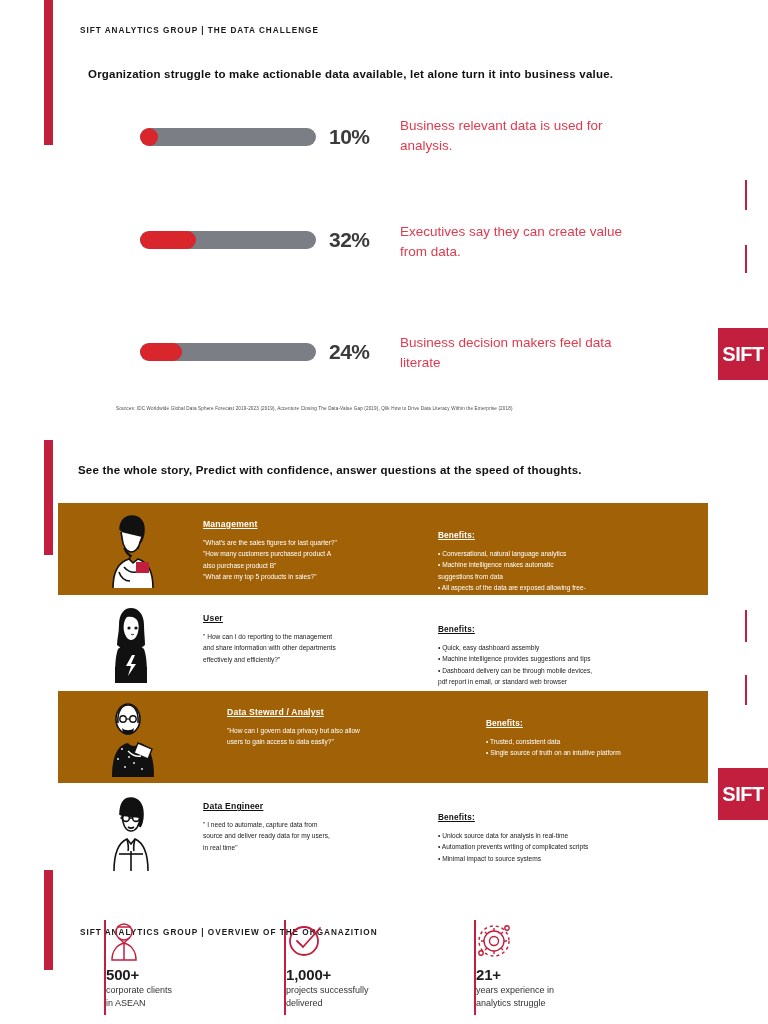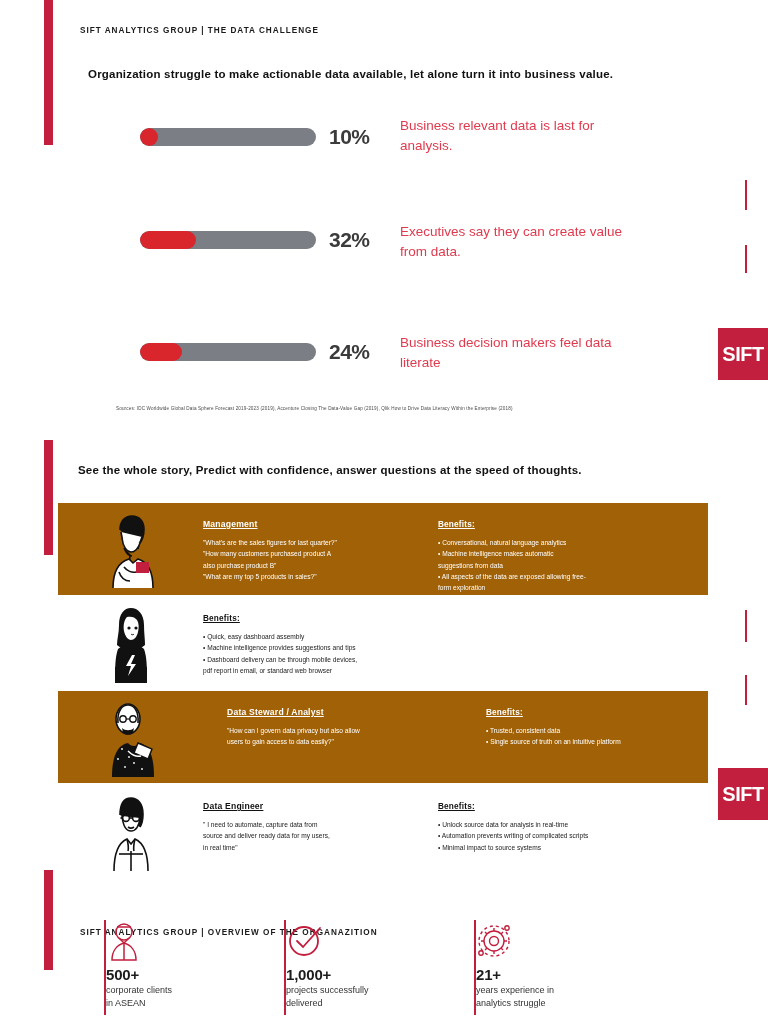--- a/index.html
+++ b/index.html
@@ -87,21 +87,21 @@
   }
   .persona.red { background: #a16207; }
   .persona.white { background: #ffffff; }
   .p1 { top: 503px; height: 92px; }
   .p2 { top: 597px; height: 92px; }
   .p3 { top: 691px; height: 92px; gap: 24px; }
   .p4 { top: 785px; height: 92px; }
 
   .p-avatar { width: 145px; display:flex; align-items:center; justify-content:center; }
   .p-mid { width: 235px; padding-top: 16px; }
-  .p-right { flex: 1; padding-top: 17px; padding-right: 8px; }
+  .p-right { flex: 1; padding-top: 28px; padding-right: 8px; }
 
   .p-title {
     font-size: 8.6px; font-weight: 700; text-decoration: underline;
     margin-bottom: 8px; letter-spacing: .2px;
   }
   .persona.red .p-title { color: #ffffff; }
   .persona.white .p-title { color: #111111; }
 
   .p-line { font-size: 6.6px; line-height: 1.72; }
   .persona.red .p-line { color: #ffffff; }
@@ -146,21 +146,21 @@
 
   <div class="kicker kicker-1">SIFT ANALYTICS GROUP | THE DATA CHALLENGE</div>
   <div class="headline">Organization struggle to make actionable data available, let alone turn it into business value.</div>
 
   <div class="stat-row stat-row-1">
     <div class="track">
       <div class="fill" id="fill0" style="width: 10%;"></div>
     </div>
     <div class="pct">10%</div>
   </div>
-  <div class="stat-caption cap-1">Business relevant data is last for analysis.</div>
+  <div class="stat-caption cap-1">Business relevant data is used for analysis.</div>
 
   <div class="stat-row stat-row-2">
     <div class="track">
       <div class="fill" id="fill1" style="width: 32%;"></div>
     </div>
     <div class="pct">32%</div>
   </div>
   <div class="stat-caption cap-2">Executives say they can create value from data.</div>
 
   <div class="stat-row stat-row-3">
@@ -216,20 +216,26 @@
           <path d="M25 14c4-1 8 0 10 3 2 3 2 8 1 12-1 5-4 8-7 8s-6-4-7-9c-1-5 0-11 3-14z" fill="#fff"></path>
           <circle cx="27" cy="25" r="1.6" fill="#111"></circle>
           <circle cx="34" cy="25" r="1.6" fill="#111"></circle>
           <path d="M29 31c1 1 2 1 3 0" stroke="#111" stroke-width="1" fill="none"></path>
           <path d="M16 46c-3 8-3 20-3 34h32c0-14 0-26-3-34-3-3-9-4-13-4s-10 1-13 4z" fill="#111"></path>
           <path d="M30 52l-6 11h5l-3 10 8-12h-5l4-9z" fill="#fff"></path>
           <rect x="13" y="64" width="2" height="16" fill="#111"></rect>
           <rect x="43" y="64" width="2" height="16" fill="#111"></rect>
         </g>
       </svg>
+    </div>
+    <div class="p-mid">
+      <div class="p-title">User</div>
+      <div class="p-line">" How can I do reporting to the management</div>
+      <div class="p-line">and share information with other departments</div>
+      <div class="p-line">effectively and efficiently?"</div>
     </div>
     <div class="p-right">
       <div class="b-title">Benefits:</div>
       <div class="b-line">• Quick, easy dashboard assembly</div>
       <div class="b-line">• Machine intelligence provides suggestions and tips</div>
       <div class="b-line">• Dashboard delivery can be through mobile devices,</div>
       <div class="b-line">pdf report in email, or standard web browser</div>
     </div>
   </div>
 

